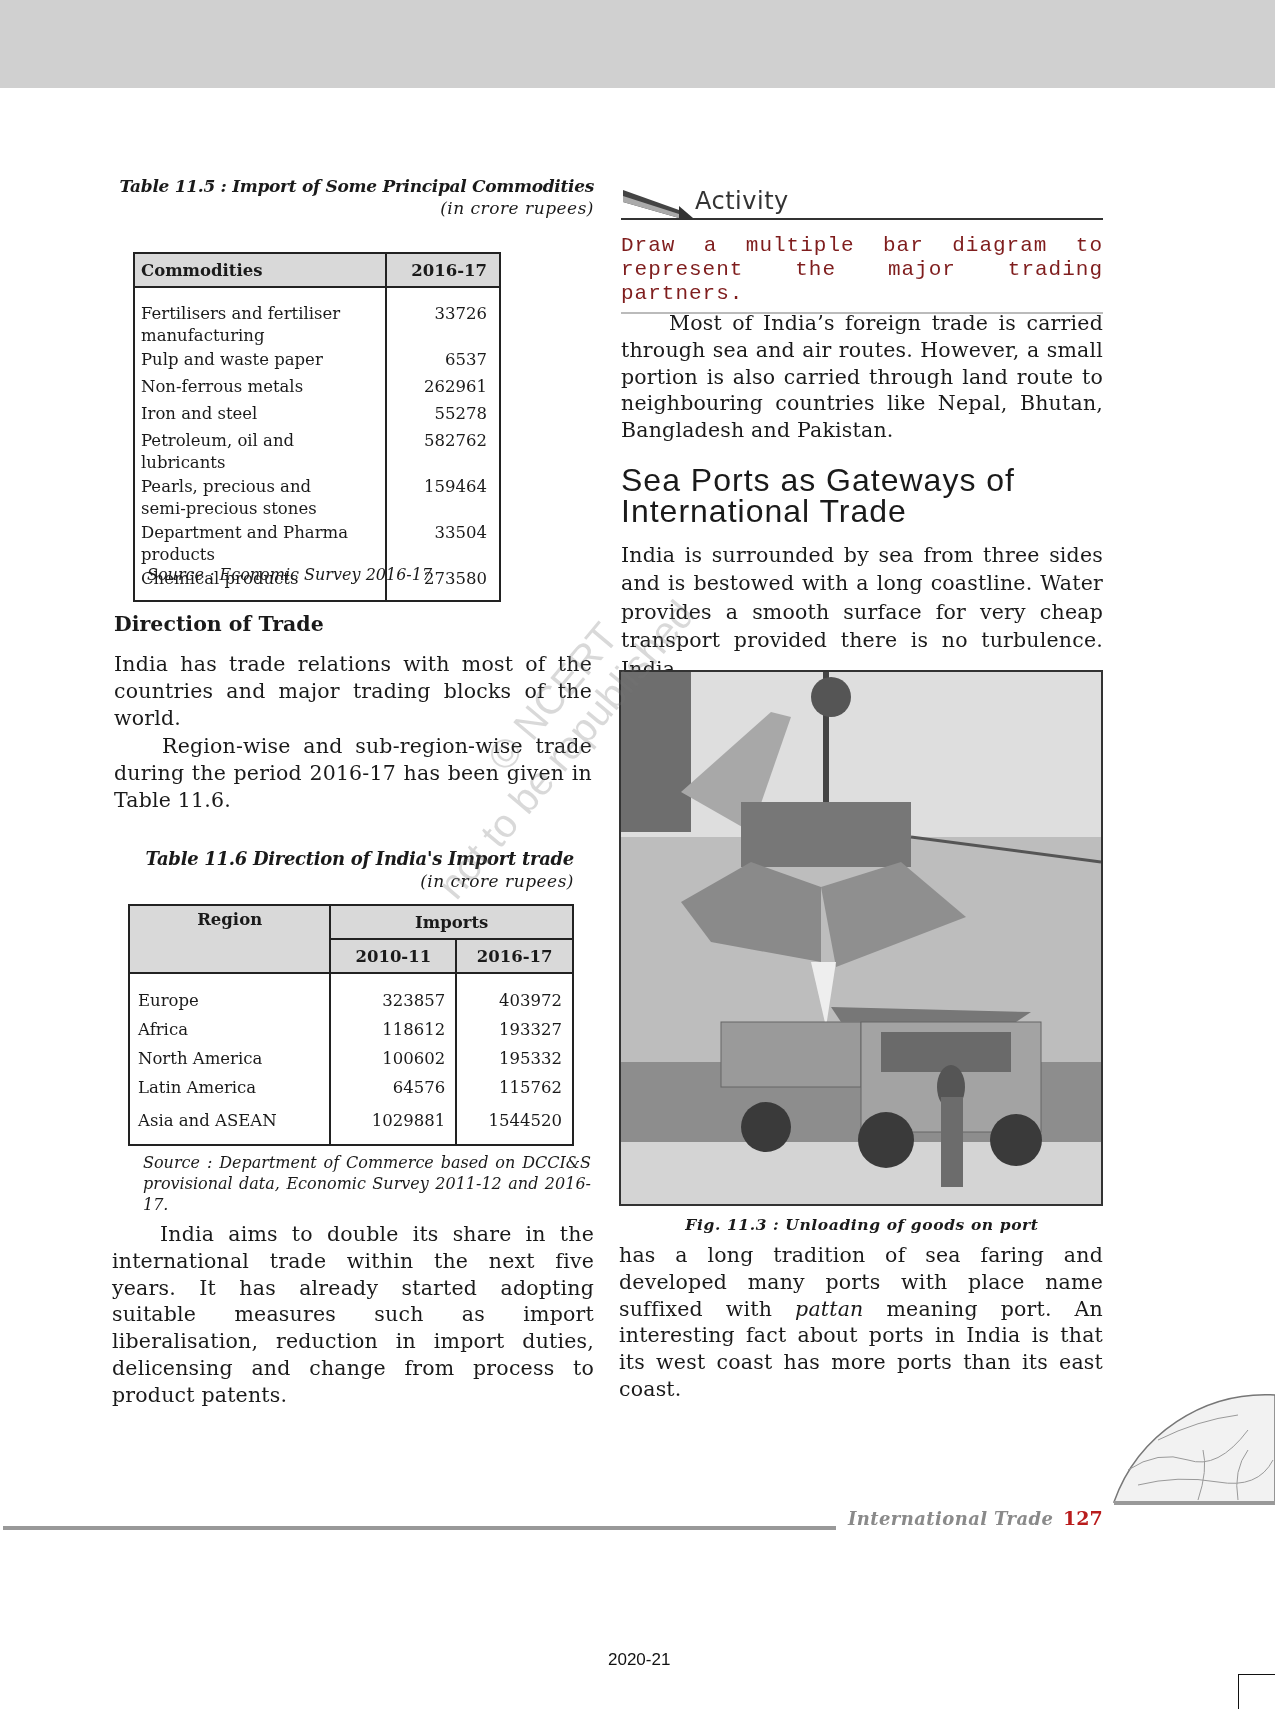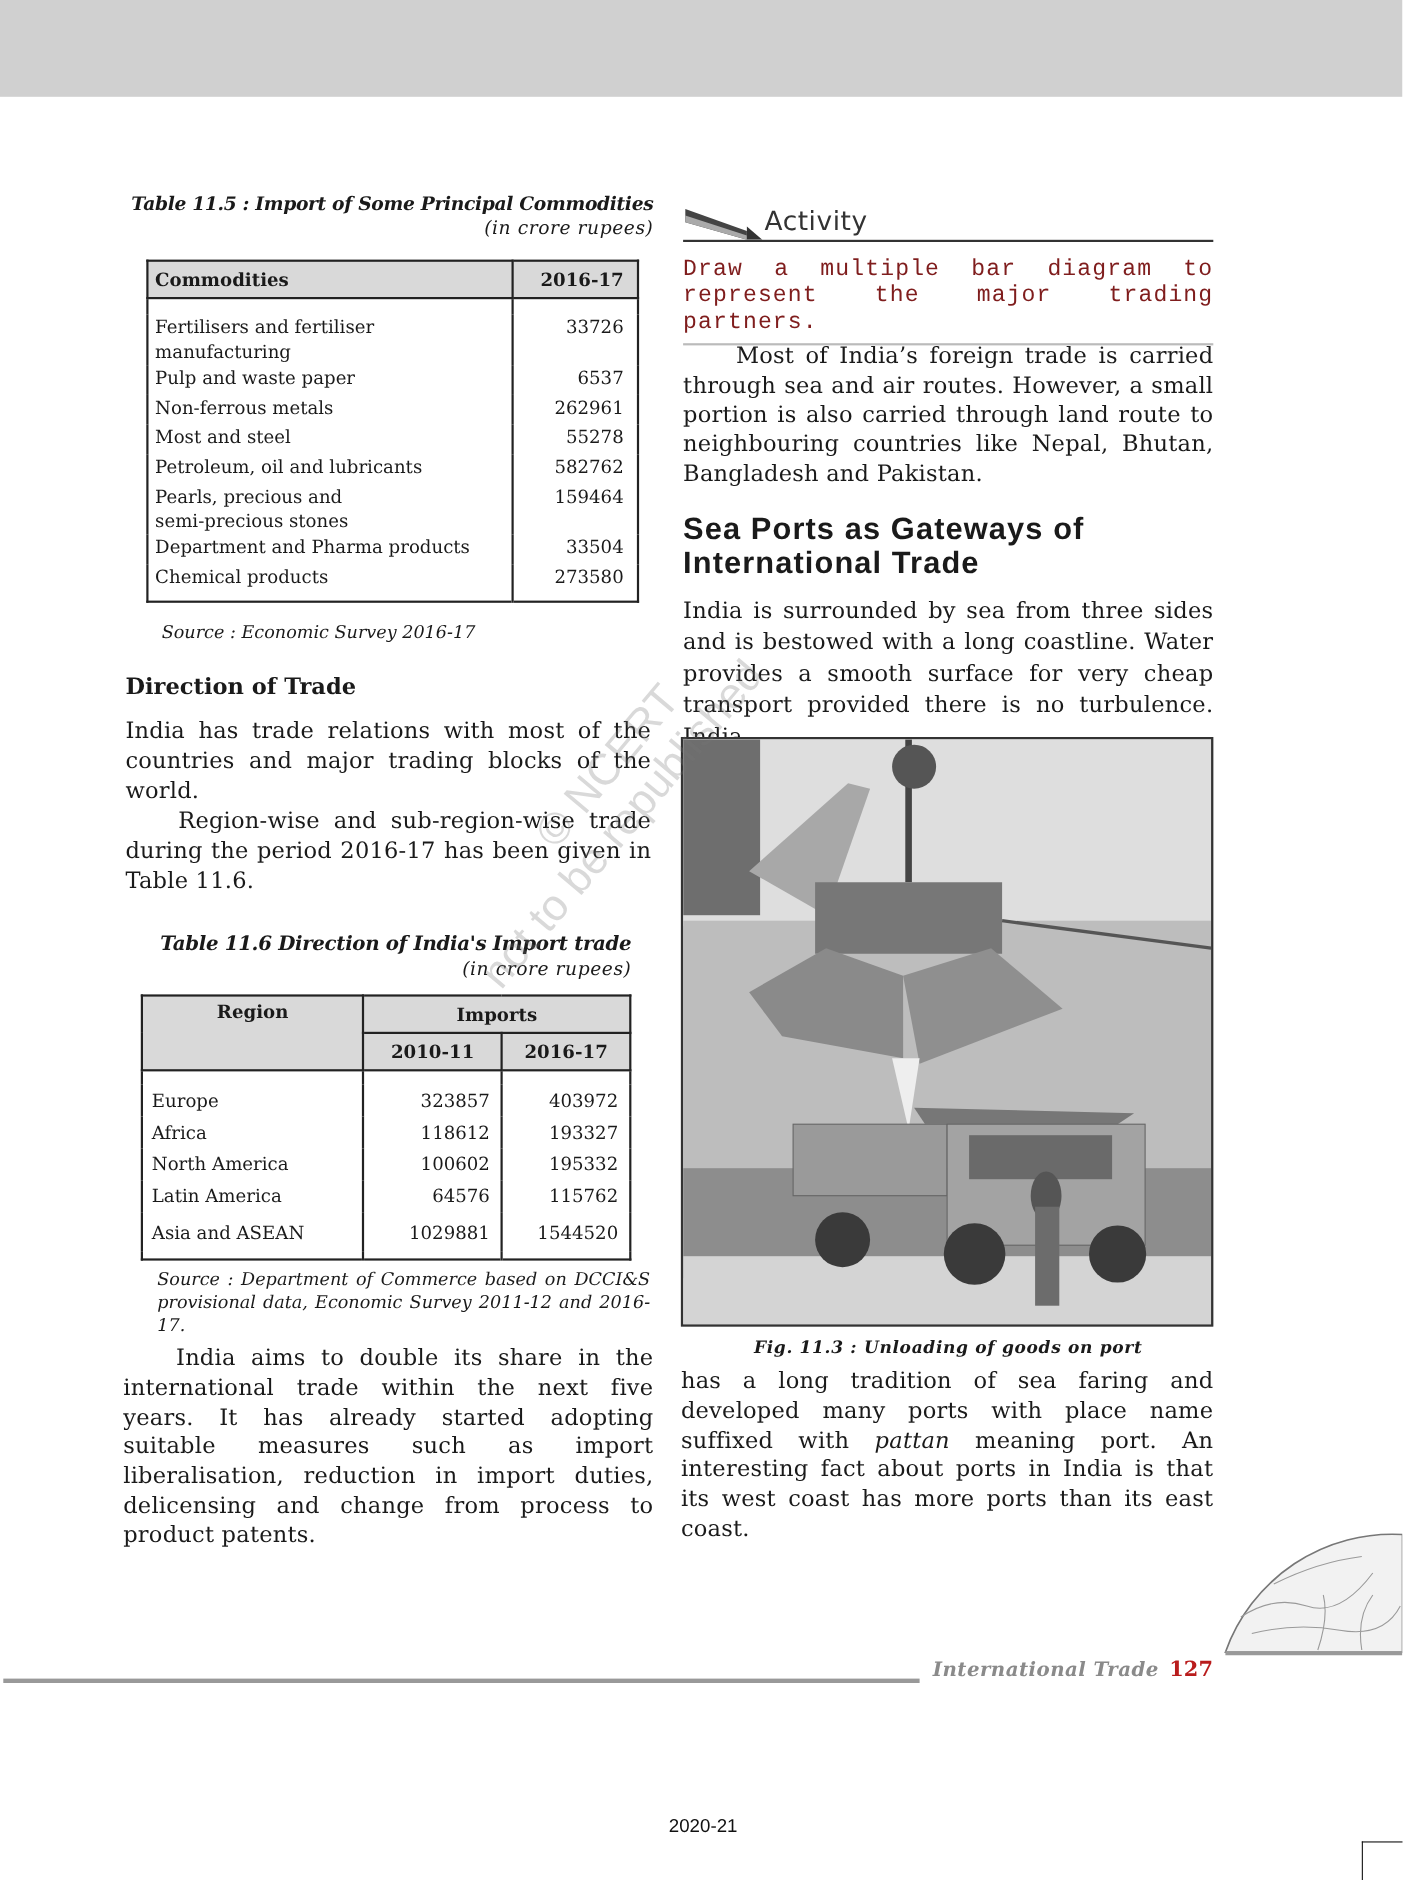--- a/index.html
+++ b/index.html
@@ -12,21 +12,21 @@
 
   
   .col-left { position: absolute; left: 112px; top: 176px; width: 482px; }
   .tbl-caption {
     font-family: "DejaVu Serif", serif; font-weight: bold; font-style: italic;
     font-size: 17px; text-align: right; letter-spacing: -0.3px; white-space: nowrap;
   }
   .tbl-unit { font-style: italic; font-size: 17px; text-align: right; letter-spacing: 0.5px; margin-top: 2px; }
 
   table.t5 {
-    position: absolute; left: 133px; top: 236px; width: 448px;
+    position: absolute; left: 133px; top: 252px; width: 368px;
     border-collapse: collapse; border: 2px solid #222; font-size: 16.5px;
   }
   table.t5 th { background: #d9d9d9; border: 2px solid #222; text-align: left; font-size: 16.5px; padding: 5px 6px; height: 22px; }
   table.t5 th.num { text-align: right; padding-right: 12px; }
   table.t5 td { padding: 1px 6px; height: 25px; vertical-align: top; line-height: 22px; }
   table.t5 td.num { text-align: right; padding-right: 12px; border-left: 2px solid #222; width: 94px; }
   table.t5 tr.spacer td { height: 14px; padding: 0; }
 
   .src { font-style: italic; font-size: 16px; position: absolute; margin-left: 16px; }
 
@@ -55,21 +55,21 @@
     font-size: 24px; color: #333; letter-spacing: 0.5px;
   }
   .activity-text {
     position: absolute; left: 621px; top: 234px; width: 482px;
     font-family: Liberation Mono, monospace; font-size: 21px; line-height: 24px;
     letter-spacing: 1px; color: #7f1d1d; text-align: justify; padding-bottom: 6px;
     border-bottom: 2px solid #bbb;
   }
   .h-sea {
     position: absolute; left: 621px; top: 465px; width: 482px;
-    font-family: "Liberation Sans", sans-serif; font-weight: bold; font-size: 28px; line-height: 31px;
+    font-family: "Liberation Sans", sans-serif; font-weight: normal; font-size: 32px; line-height: 31px;
     letter-spacing: 1px;
   }
   .photo {
     position: absolute; left: 619px; top: 670px; width: 480px; height: 532px;
     border: 2px solid #333; overflow: hidden; background: #b5b5b5;
   }
   .fig-caption {
     position: absolute; left: 621px; top: 1215px; width: 482px; text-align: center;
     font-weight: bold; font-style: italic; font-size: 15.5px; letter-spacing: 0.6px;
   }
@@ -116,21 +116,21 @@
       </tr>
       <tr>
         <td><span>Pulp and waste paper</span></td>
         <td class="num">6537</td>
       </tr>
       <tr>
         <td><span>Non-ferrous metals</span></td>
         <td class="num">262961</td>
       </tr>
       <tr>
-        <td><span>Most and steel</span></td>
+        <td><span>Iron and steel</span></td>
         <td class="num">55278</td>
       </tr>
       <tr>
         <td><span>Petroleum, oil and lubricants</span></td>
         <td class="num">582762</td>
       </tr>
       <tr>
         <td><span>Pearls, precious and</span><br><span>semi-precious stones</span></td>
         <td class="num">159464</td>
       </tr>

